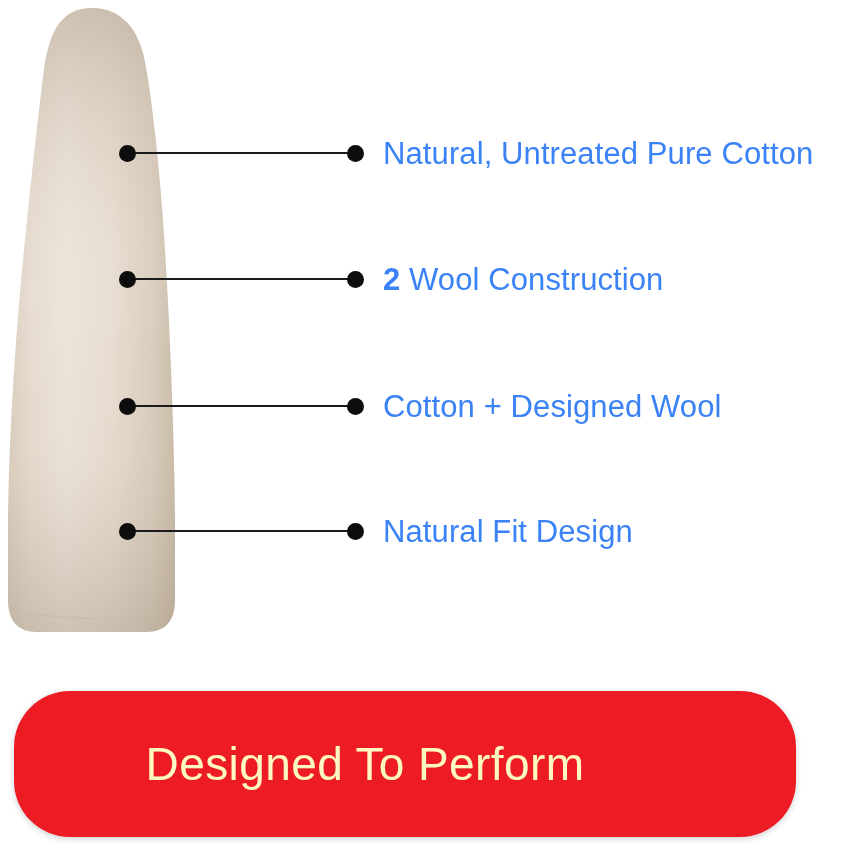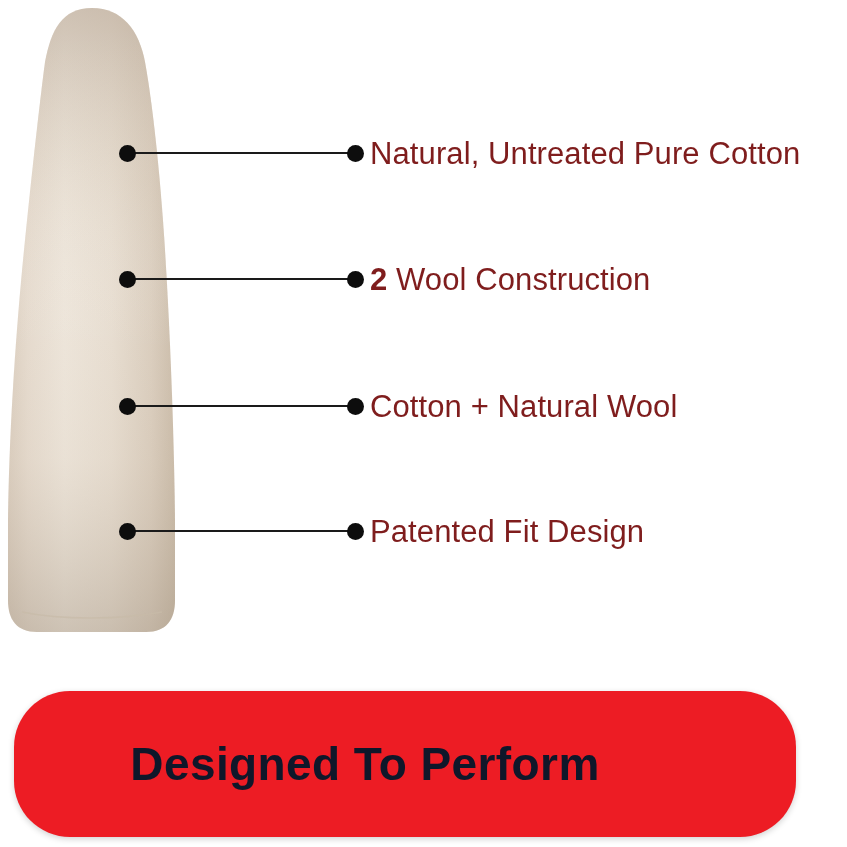--- a/index.html
+++ b/index.html
@@ -43,22 +43,22 @@
     height: 17px;
     border-radius: 50%;
     background: #0d0d0d;
     top: -8px;
   }
   .callout-dot.left  { left: 119px; }
   .callout-dot.right { left: 347px; }
 
   .callout-label {
     position: absolute;
-    left: 370px;
-    color: #7f1d1d;
+    left: 383px;
+    color: #3b82f6;
     font-size: 31px;
     line-height: 1;
     letter-spacing: 0.1px;
     white-space: nowrap;
     transform: translateY(-50%);
     font-weight: 400;
   }
   .callout-label .emph {
     font-weight: 700;
   }
@@ -71,23 +71,23 @@
     width: 782px;
     height: 146px;
     background: #ED1C24;
     border-radius: 56px;
     box-shadow: 0 2px 6px rgba(0,0,0,0.18);
     display: flex;
     align-items: center;
     justify-content: center;
   }
   #bottom-banner-text {
-    color: #0f172a;
+    color: #fef9c3;
     font-size: 46px;
-    font-weight: 700;
+    font-weight: 400;
     letter-spacing: 0.4px;
     line-height: 1;
     white-space: nowrap;
     transform: translateX(-40px);
   }
 </style>
 </head>
 <body>
 
 <div id="page">
@@ -175,27 +175,27 @@
     <div class="callout-dot right"></div>
     <div class="callout-label">
       <span class="emph">2</span><span> Wool Construction</span>
     </div>
   </div>
 
   <div class="callout" style="top:406px;">
     <div class="callout-line" style="left:127px; width:228px;"></div>
     <div class="callout-dot left"></div>
     <div class="callout-dot right"></div>
-    <div class="callout-label">Cotton + Natural Wool</div>
+    <div class="callout-label">Cotton + Designed Wool</div>
   </div>
 
   <div class="callout" style="top:531px;">
     <div class="callout-line" style="left:127px; width:228px;"></div>
     <div class="callout-dot left"></div>
     <div class="callout-dot right"></div>
-    <div class="callout-label">Patented Fit Design</div>
+    <div class="callout-label">Natural Fit Design</div>
   </div>
 
   <div id="bottom-banner">
     <span id="bottom-banner-text">Designed To Perform</span>
   </div>
 
 </div>
 
 </body></html>

